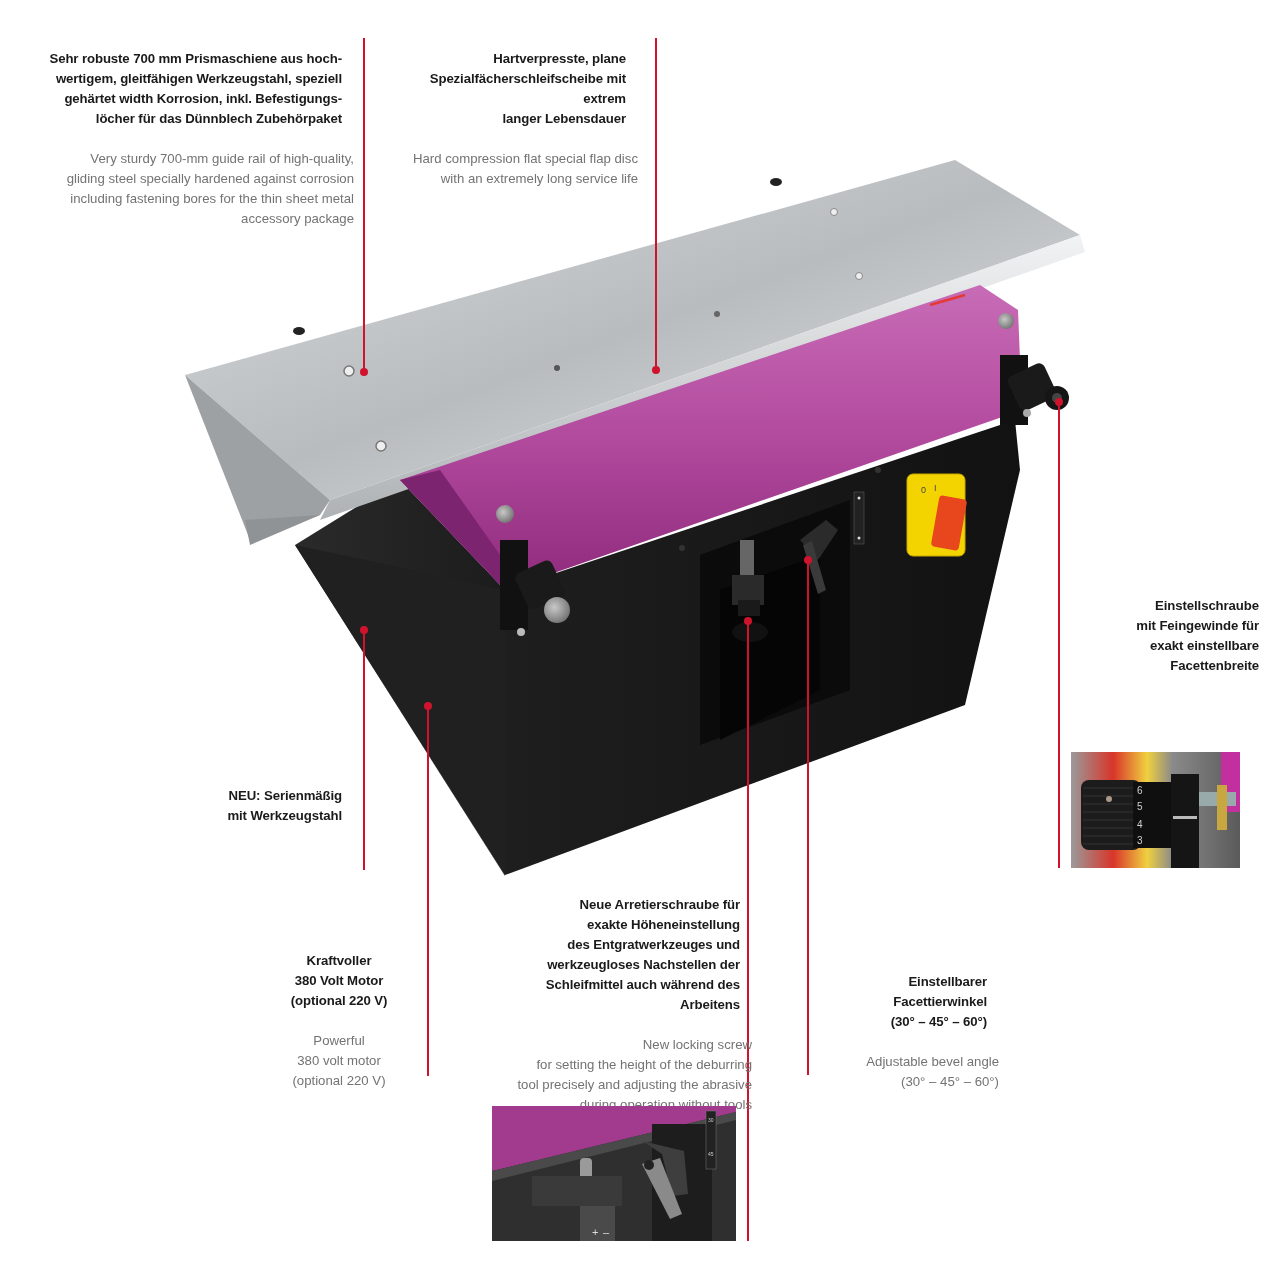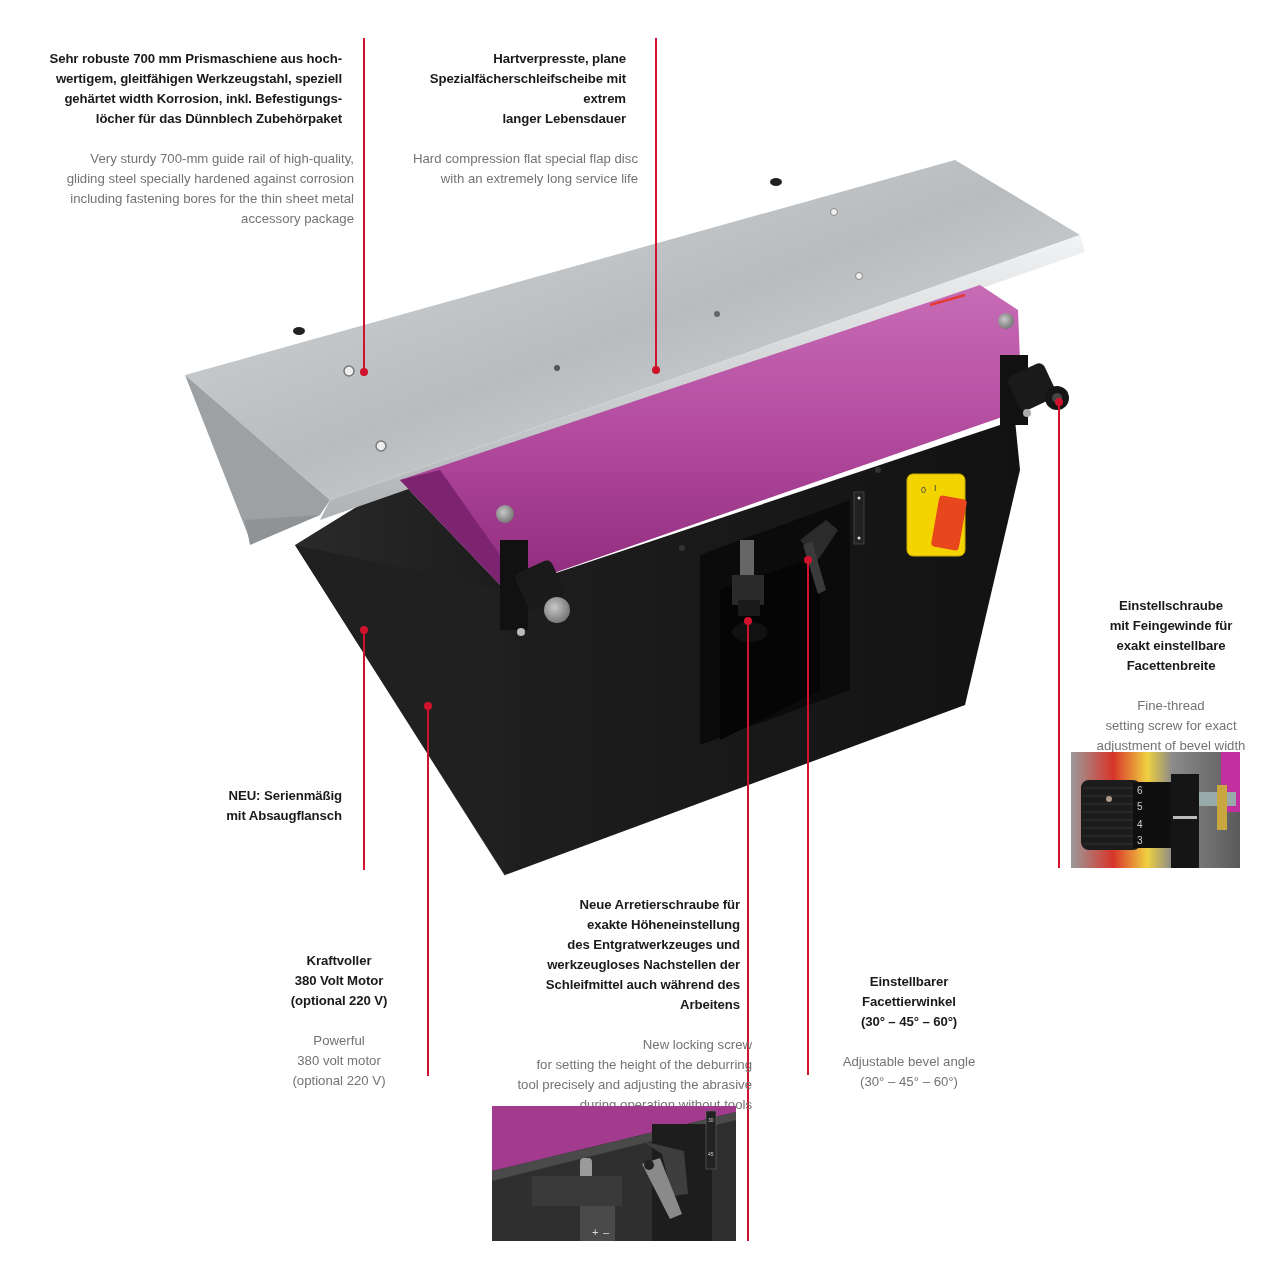--- a/index.html
+++ b/index.html
@@ -4,21 +4,21 @@
   <style>
     html, body { margin: 0; padding: 0; background: #ffffff; }
     body { width: 1280px; height: 1280px; position: relative; overflow: hidden;
            font-family: "Liberation Sans", "DejaVu Sans", sans-serif; color: #1a1a1a; }
     .stage { position: absolute; left: 0; top: 0; width: 1280px; height: 1280px; }
     svg.machine { position: absolute; left: 0; top: 0; width: 1280px; height: 1280px; }
     .callout { position: absolute; }
     .callout .de { font-weight: bold; font-size: 13.2px; line-height: 20px; letter-spacing: -0.1px; margin: 12px; }
     .callout .en { font-size: 13.2px; line-height: 20px; margin: 20px 0 0 0; color: #737373; }
     .right-align { text-align: right; }
-    .left-align { text-align: center; }
+    .left-align { text-align: right; }
     .line { position: absolute; width: 2px; background: #d0132c; }
     .dot { position: absolute; width: 8px; height: 8px; margin-left: -3px; margin-top: -4px; border-radius: 50%; background: #d0132c; }
     .inset { position: absolute; overflow: hidden; }
   </style>
 </head>
 <body>
 
 <div class="stage">
 
   <svg class="machine" viewBox="0 0 1280 1280">
@@ -173,31 +173,26 @@
     </p>
   </div>
 
   <div class="callout left-align" style="left:1071px; top:584px; width:200px;">
     <p class="de">
       <span>Einstellschraube</span><br>
       <span>mit Feingewinde für</span><br>
       <span>exakt einstellbare</span><br>
       <span>Facettenbreite</span>
     </p>
-    <p class="en">
-      <span>Fine-thread</span><br>
-      <span>setting screw for exact</span><br>
-      <span>adjustment of bevel width</span>
-    </p>
   </div>
 
   <div class="callout right-align" style="left:180px; top:774px; width:174px;">
     <p class="de">
       <span>NEU: Serienmäßig</span><br>
-      <span>mit Absaugflansch</span>
+      <span>mit Werkzeugstahl</span>
     </p>
   </div>
 
   <div class="callout right-align" style="left:260px; top:939px; width:158px;text-align:center;">
     <p class="de">
       <span>Kraftvoller</span><br>
       <span>380 Volt Motor</span><br>
       <span>(optional 220 V)</span>
     </p>
     <p class="en">

